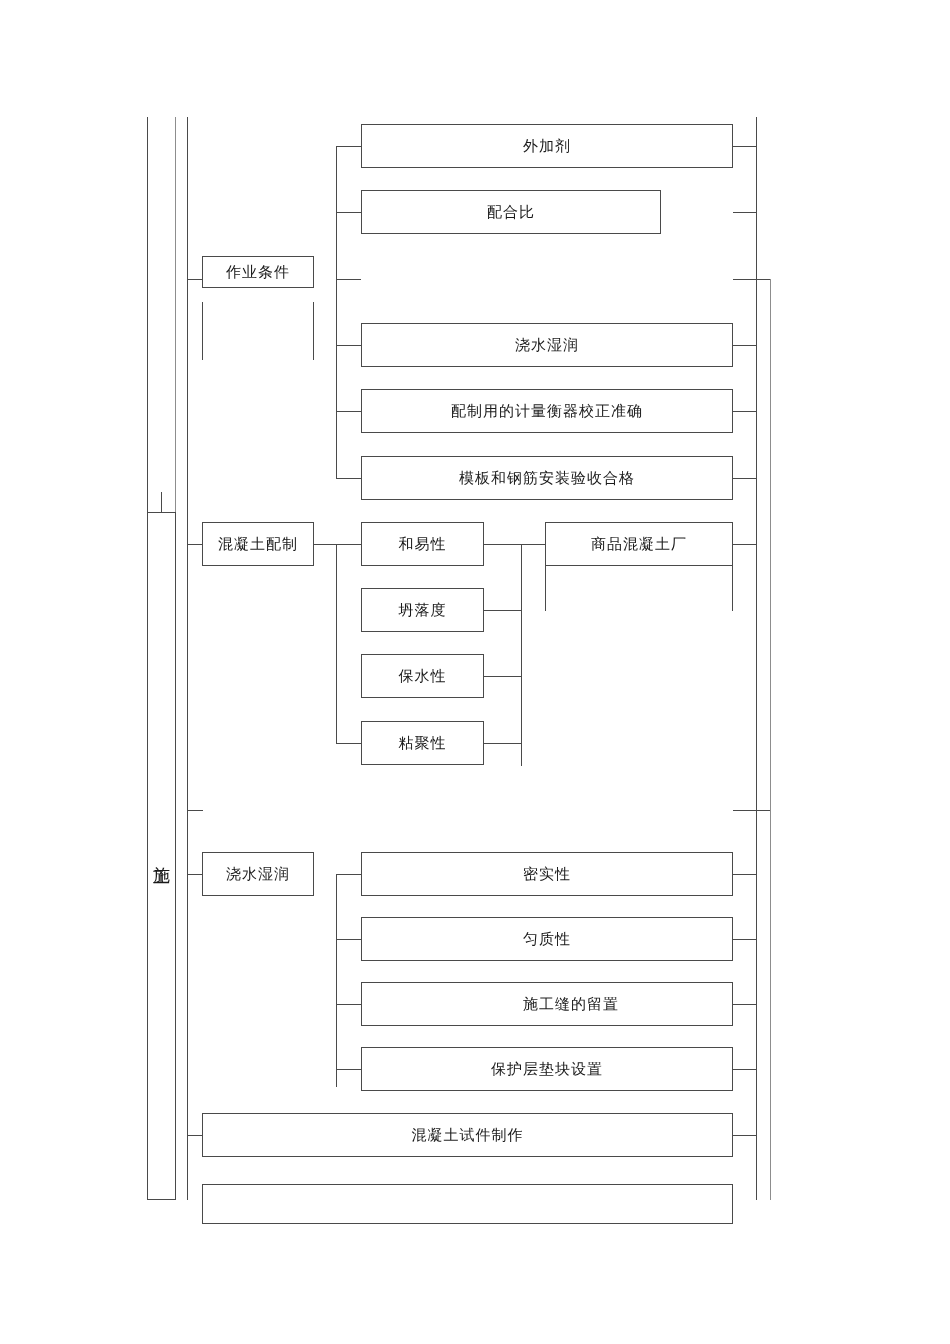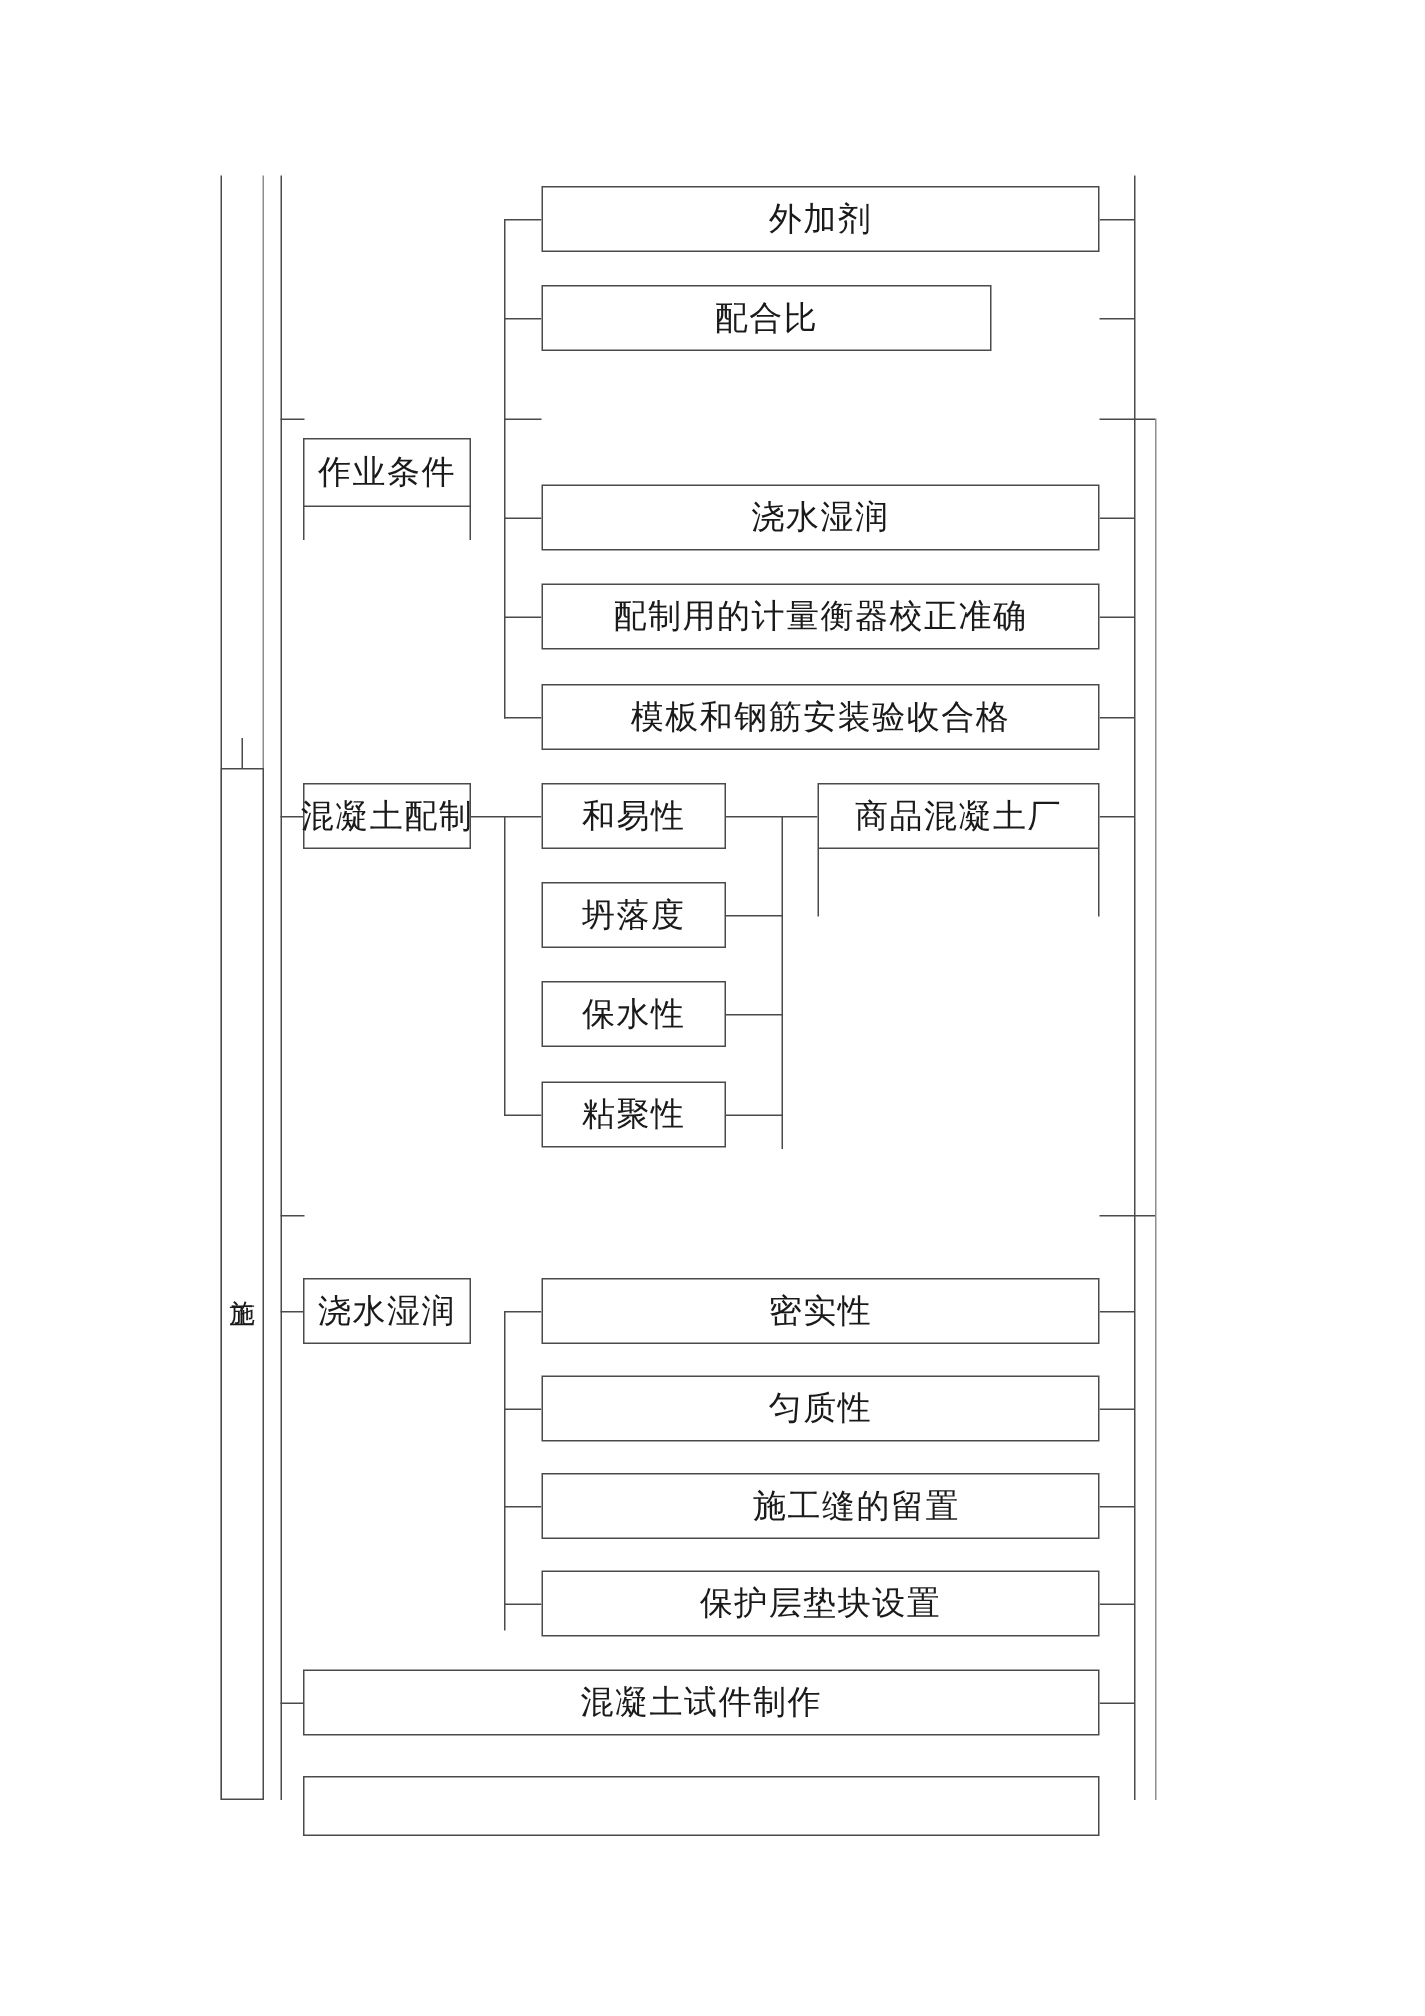--- a/index.html
+++ b/index.html
@@ -16,21 +16,21 @@
   }
   
   .box{
     position:absolute;
     box-sizing:border-box;
     border:1px solid #4a4a4a;
     background:#ffffff;
     display:flex;
     align-items:center;
     justify-content:center;
-    font-size:22px;
+    font-size:15px;
     color:#1a1a1a;
     letter-spacing:1px;
     white-space:nowrap;
     z-index:3;
   }
   .box.vert{
     writing-mode:vertical-rl;
     text-orientation:upright;
     letter-spacing:4px;
     font-size:17px;
@@ -65,21 +65,21 @@
   <div class="vline grey" style="left:175px; top:117px; height:1083px;"></div>
   <div class="vline" style="left:187px; top:117px; height:1083px;"></div>
 
   <div class="vline" style="left:161px; top:492px; height:20px;"></div>
 
   <div class="box vert" style="left:147px; top:512px; width:29px; height:688px;">
     <span>施工</span>
   </div>
 
   <div class="hline" style="left:187px; top:279px; width:16px;"></div>
-  <div class="box" style="left:202px; top:256px; width:112px; height:46px;margin-top:36px;">
+  <div class="box" style="left:202px; top:256px; width:112px; height:32px;">
     <span>作业条件</span>
   </div>
 
   <div class="shadow-stub" style="left:202px; top:302px; width:112px; height:58px;"></div>
 
   <div class="vline" style="left:336px; top:146px; width:0; height:333px;"></div>
 
   <div class="hline" style="left:336px; top:146px; width:25px;"></div>
   <div class="hline" style="left:336px; top:212px; width:25px;"></div>
   <div class="hline" style="left:336px; top:279px; width:25px;"></div>

